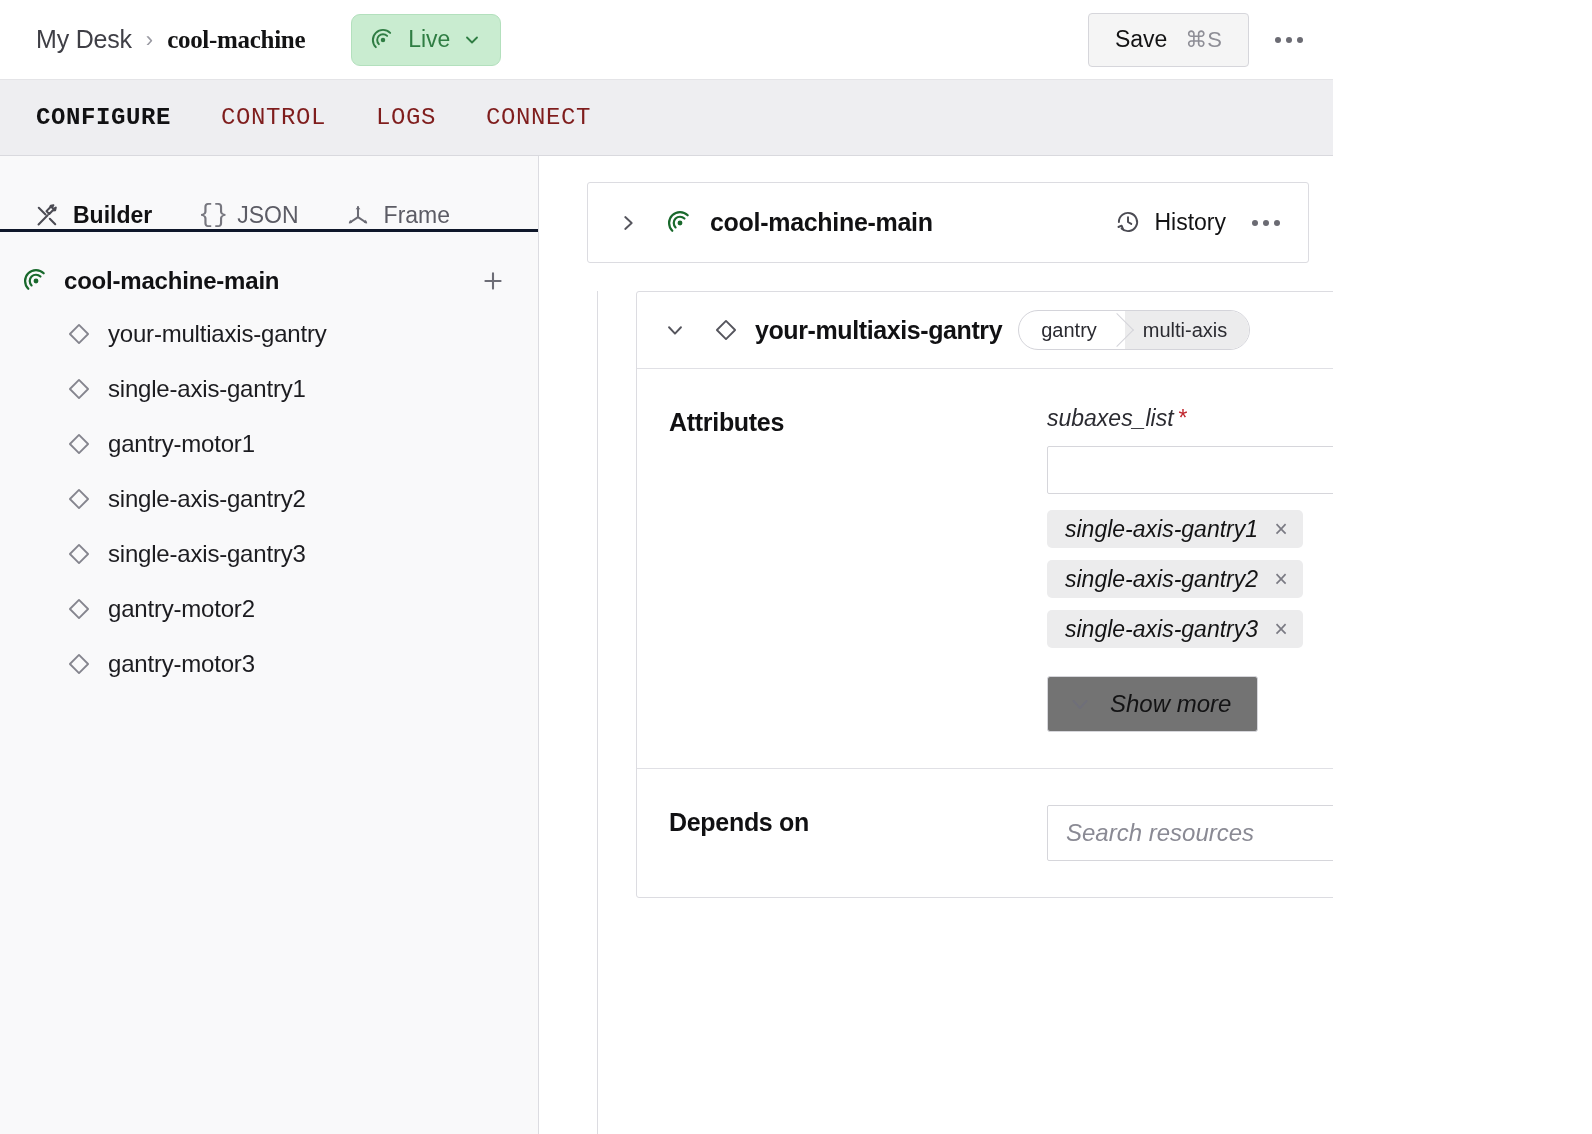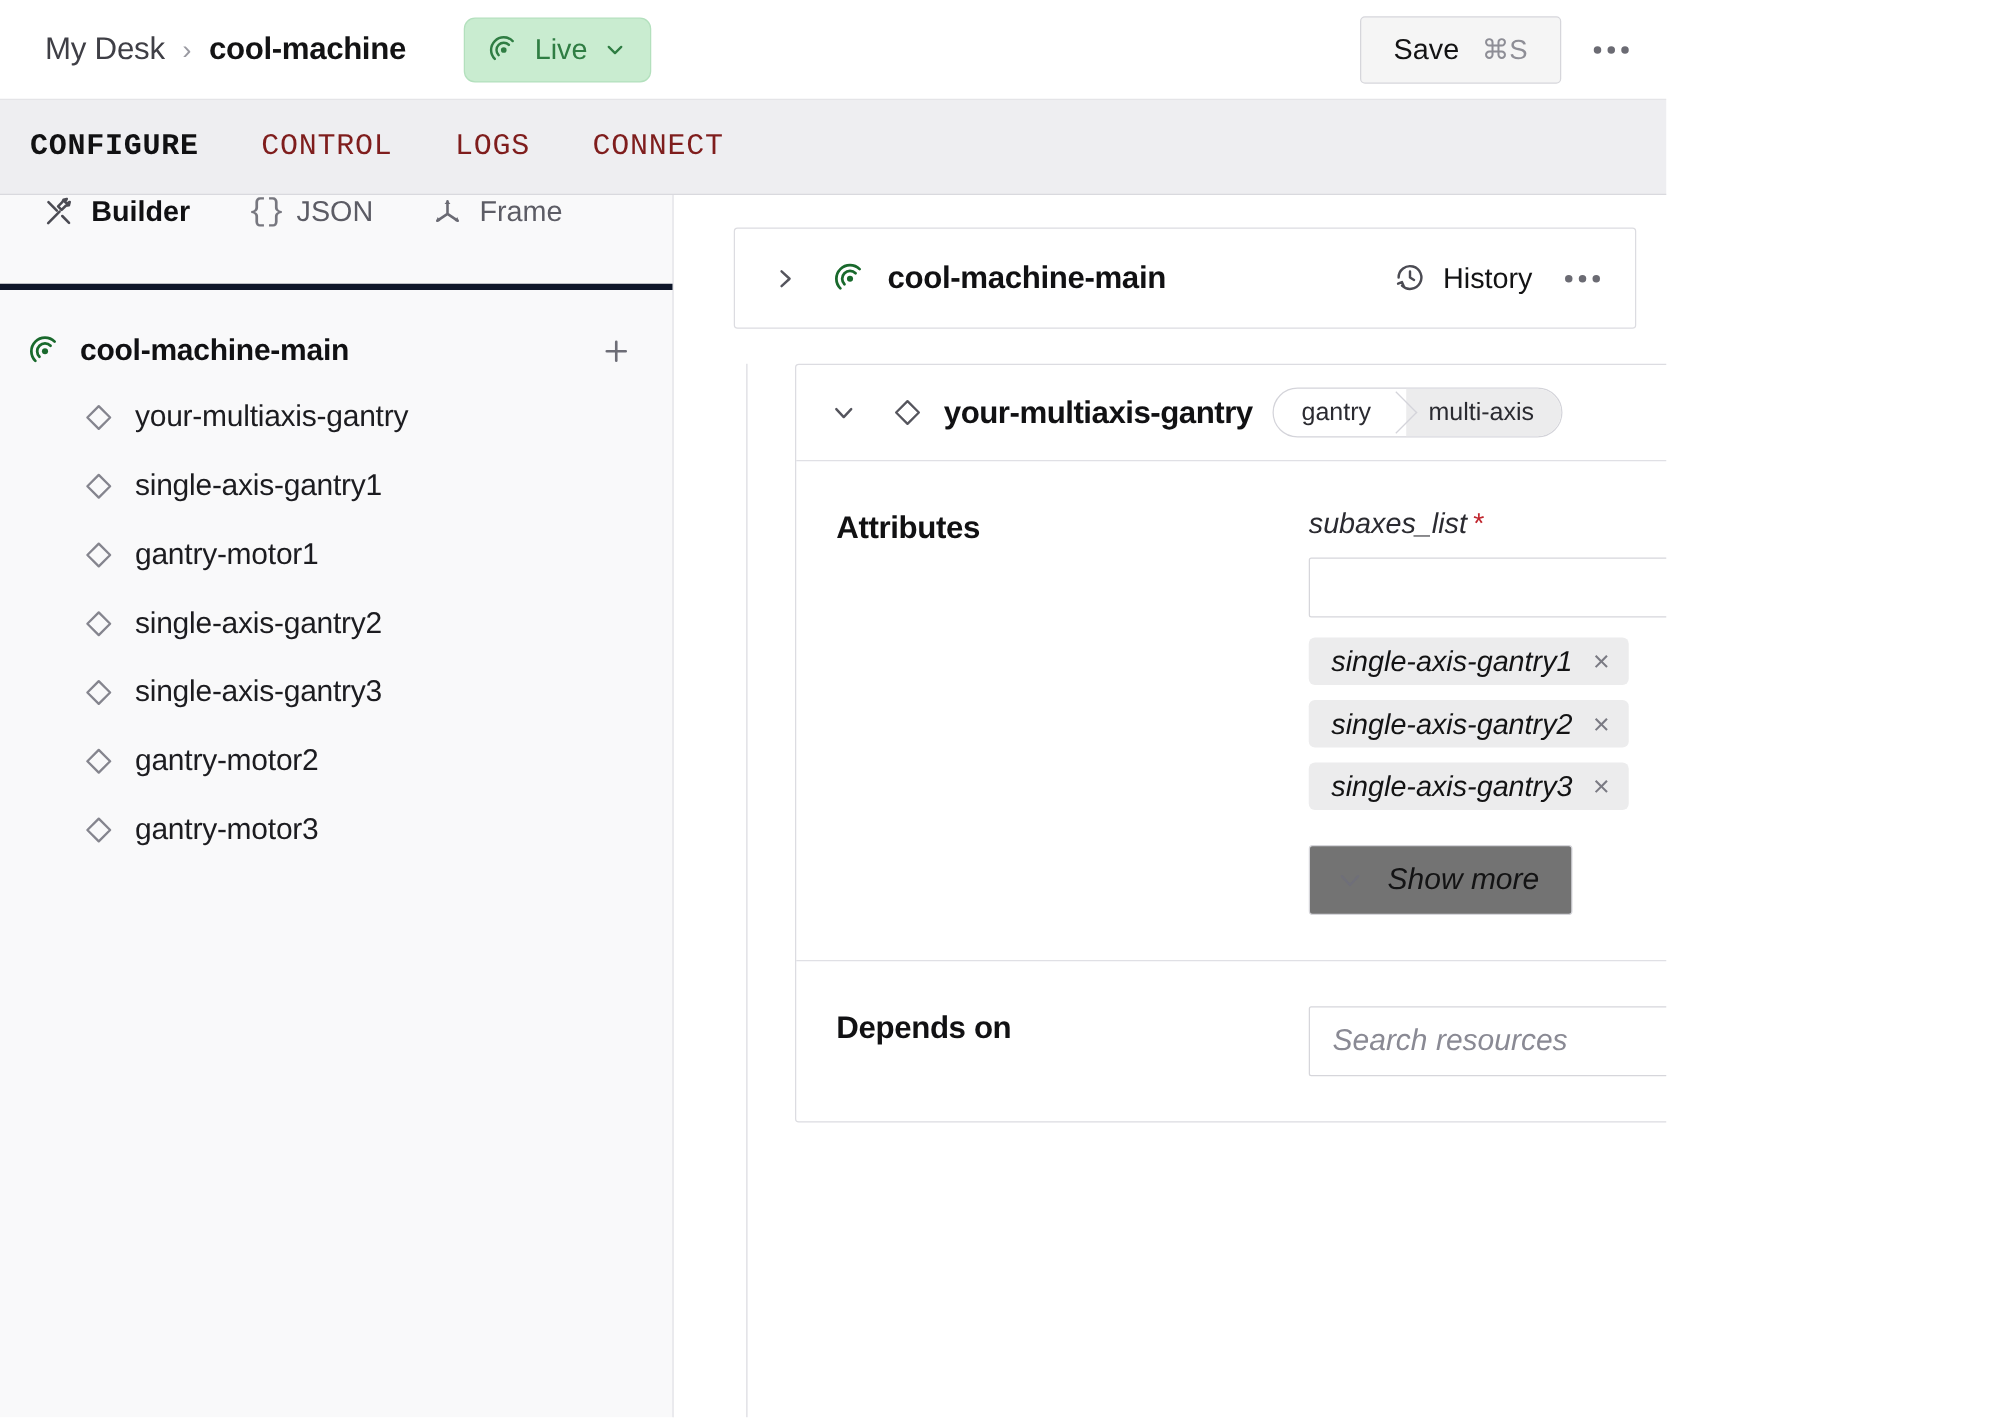--- a/index.html
+++ b/index.html
@@ -17,21 +17,21 @@
   .topbar {
     height: 80px; flex: 0 0 80px;
     display: flex; align-items: center;
     padding: 0 24px 0 36px;
     background: #ffffff;
     border-bottom: 1px solid #e4e4e7;
   }
   .crumbs { display: flex; align-items: center; gap: 14px; }
   .crumb-root { font-size: 25px; color: #3f3f46; letter-spacing: -0.2px; }
   .crumb-sep { font-size: 22px; color: #9a9aa2; }
-  .crumb-cur { font-size: 25px; font-weight: 700; color: #131314; letter-spacing: -0.3px; }
+  .crumb-cur { font-size: 25px; font-weight: 700; color: #131314; letter-spacing: -0.3px; font-family: Liberation Serif, serif; }
 
   .live-badge {
     margin-left: 46px;
     display: flex; align-items: center; gap: 12px;
     height: 52px; padding: 0 18px;
     background: #c9ecd0; border: 1px solid #b3e0bd; border-radius: 9px;
     color: #2f7d43; font-size: 23px;
   }
   .spacer { flex: 1 1 auto; }
 
@@ -46,21 +46,21 @@
     margin-left: 26px; margin-right: 6px;
     display: flex; align-items: center; gap: 5px; cursor: pointer;
   }
   .kebab i { width: 6px; height: 6px; border-radius: 50%; background: #6b6b73; display: block; }
 
   
   .tabstrip {
     height: 76px; flex: 0 0 76px;
     background: #eeeef1;
     display: flex; align-items: center; gap: 0;
-    padding: 0 24px;
+    padding: 0 36px;
     border-bottom: 1px solid #d9d9de;
   }
   .tab {
     font-family: "Liberation Mono", monospace;
     font-size: 24px; letter-spacing: 0.6px;
     color: #7f1d1d; padding: 0 28px 0 0; margin-right: 22px;
     cursor: pointer; white-space: nowrap;
   }
   .tab.active { color: #111113; font-weight: 700; }
 
@@ -69,23 +69,23 @@
 
   
   .sidebar {
     width: 539px; flex: 0 0 539px;
     background: #f9f9fa;
     border-right: 1px solid #dcdce1;
     display: flex; flex-direction: column;
   }
   .sb-modes {
     height: 76px; flex: 0 0 76px;
-    display: flex; align-items: flex-start; gap: 0;
+    display: flex; align-items: flex-end; gap: 0;
     padding: 0 34px;
-    border-bottom: 5px solid #0f172a;
+    border-bottom: 3px solid #0f172a;
   }
   .mode { display: flex; align-items: center; gap: 13px; margin-right: 46px; cursor: pointer; }
   .mode-label { font-size: 23px; color: #5c5c65; }
   .mode.active .mode-label { color: #111113; font-weight: 700; }
   .mode-ico { width: 26px; height: 26px; display: block; color: #6a6a73; }
 
   .tree { padding: 24px 0 0 0; }
   .tree-root {
     display: flex; align-items: center;
     padding: 0 30px 0 22px; height: 50px; cursor: pointer;

